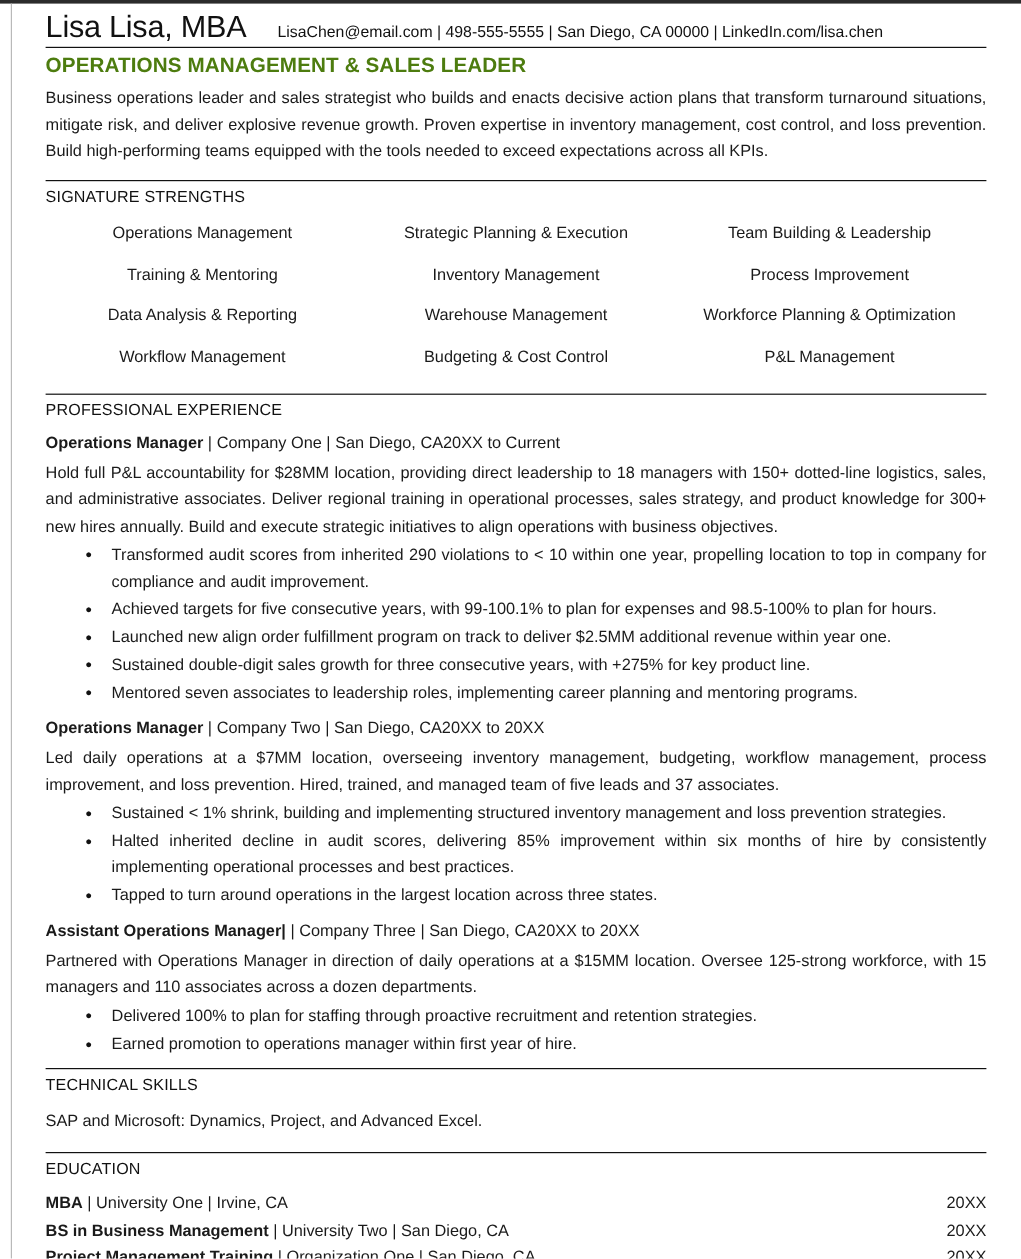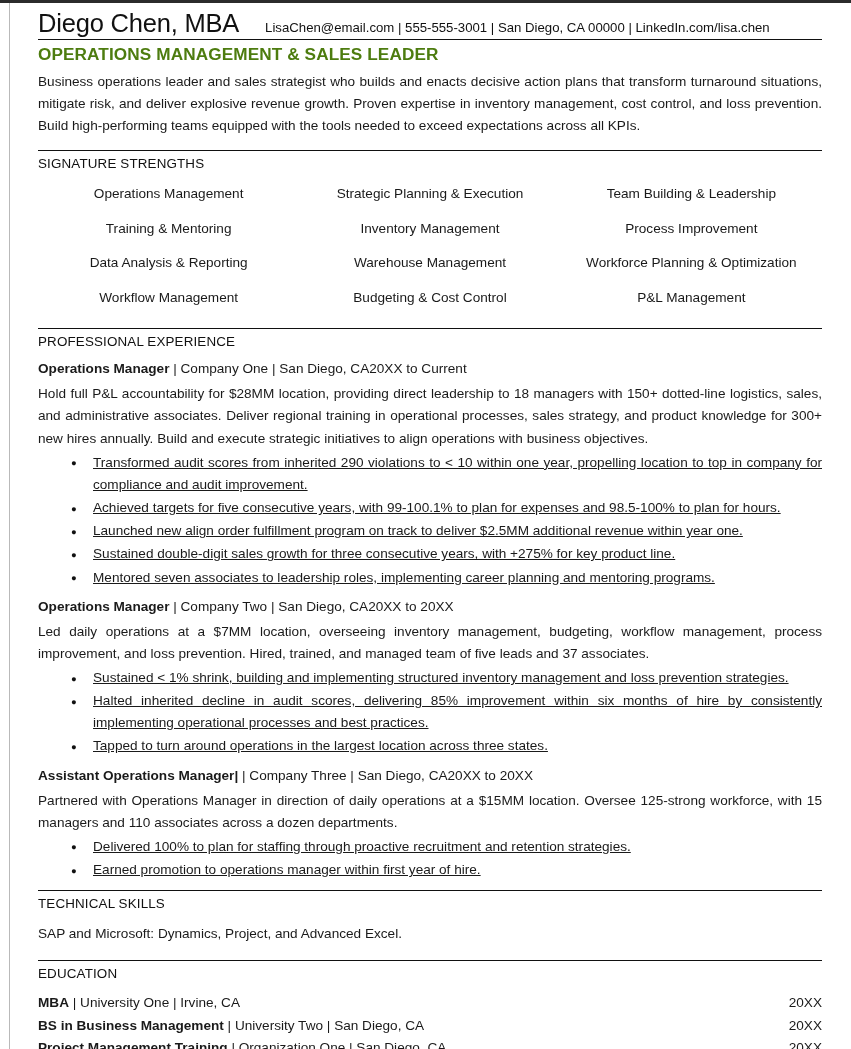--- a/index.html
+++ b/index.html
@@ -134,21 +134,20 @@
     padding: 0;
     list-style: none;
   }
   ul.bullets li {
     position: relative;
     font-size: 13.6px;
     line-height: 1.63;
     padding-left: 55px;
     text-align: justify;
     margin-top: 1px;
-    text-decoration: underline;
   }
   ul.bullets li::before {
     content: "\25CF";
     position: absolute;
     left: 33px;
     top: -0.5px;
     font-size: 9.5px;
     line-height: 2.45;
     color: #111;
   }
@@ -178,22 +177,22 @@
 <body>
 
 <div id="page">
 
   <div class="top-band"></div>
   <div class="left-rule"></div>
 
   <div class="sheet">
 
     <div class="name-row">
-      <div class="name">Diego Chen, MBA</div>
-      <div class="contact">LisaChen@email.com | 555-555-3001 | San Diego, CA 00000 | LinkedIn.com/lisa.chen</div>
+      <div class="name">Lisa Lisa, MBA</div>
+      <div class="contact">LisaChen@email.com | 498-555-5555 | San Diego, CA 00000 | LinkedIn.com/lisa.chen</div>
     </div>
 
     <div class="headline">OPERATIONS MANAGEMENT &amp; SALES LEADER</div>
 
     <div class="summary">Business operations leader and sales strategist who builds and enacts decisive action plans that transform turnaround situations, mitigate risk, and deliver explosive revenue growth. Proven expertise in inventory management, cost control, and loss prevention. Build high-performing teams equipped with the tools needed to exceed expectations across all KPIs.</div>
 
     <div class="section-head">SIGNATURE STRENGTHS</div>
 
     <div class="strengths">
       <div class="strength">Operations Management</div>

